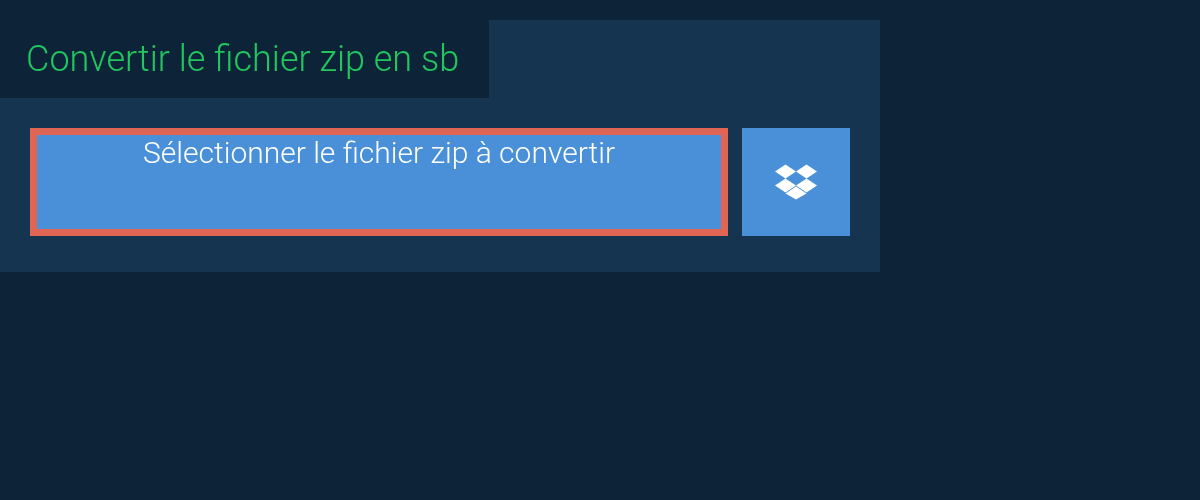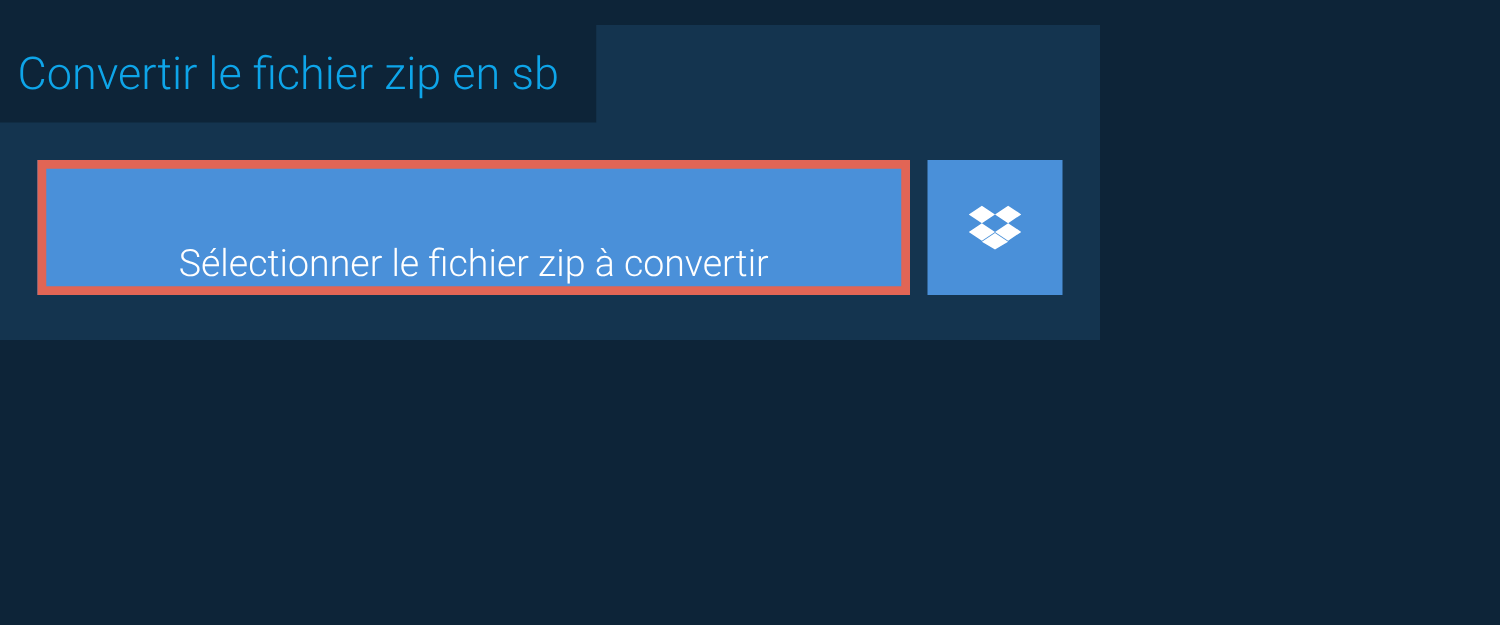--- a/index.html
+++ b/index.html
@@ -15,40 +15,40 @@
       overflow: hidden;
     }
     .panel {
       background: #14344f;
       width: 880px;
       margin-top: 20px;
     }
     .title-tab {
       display: inline-block;
       background: #0d2438;
-      padding: 18px 30px 18px 14px;
-      color: #0ea5e9;
+      padding: 18px 30px 18px 26px;
+      color: #22c55e;
       font-size: 36px;
       font-weight: 300;
     }
     .button-row {
       display: flex;
       padding: 30px 30px 36px 30px;
       gap: 14px;
     }
     .select-button {
       flex: 1;
       background: #4a90d9;
       border: 7px solid #e16555;
       color: #ffffff;
       font-size: 30px;
       font-weight: 300;
       height: 108px;
       display: flex;
-      align-items: flex-end;
+      align-items: flex-start;
       justify-content: center;
       cursor: pointer;
     }
     .dropbox-button {
       width: 108px;
       height: 108px;
       background: #4a90d9;
       display: flex;
       align-items: center;
       justify-content: center;

